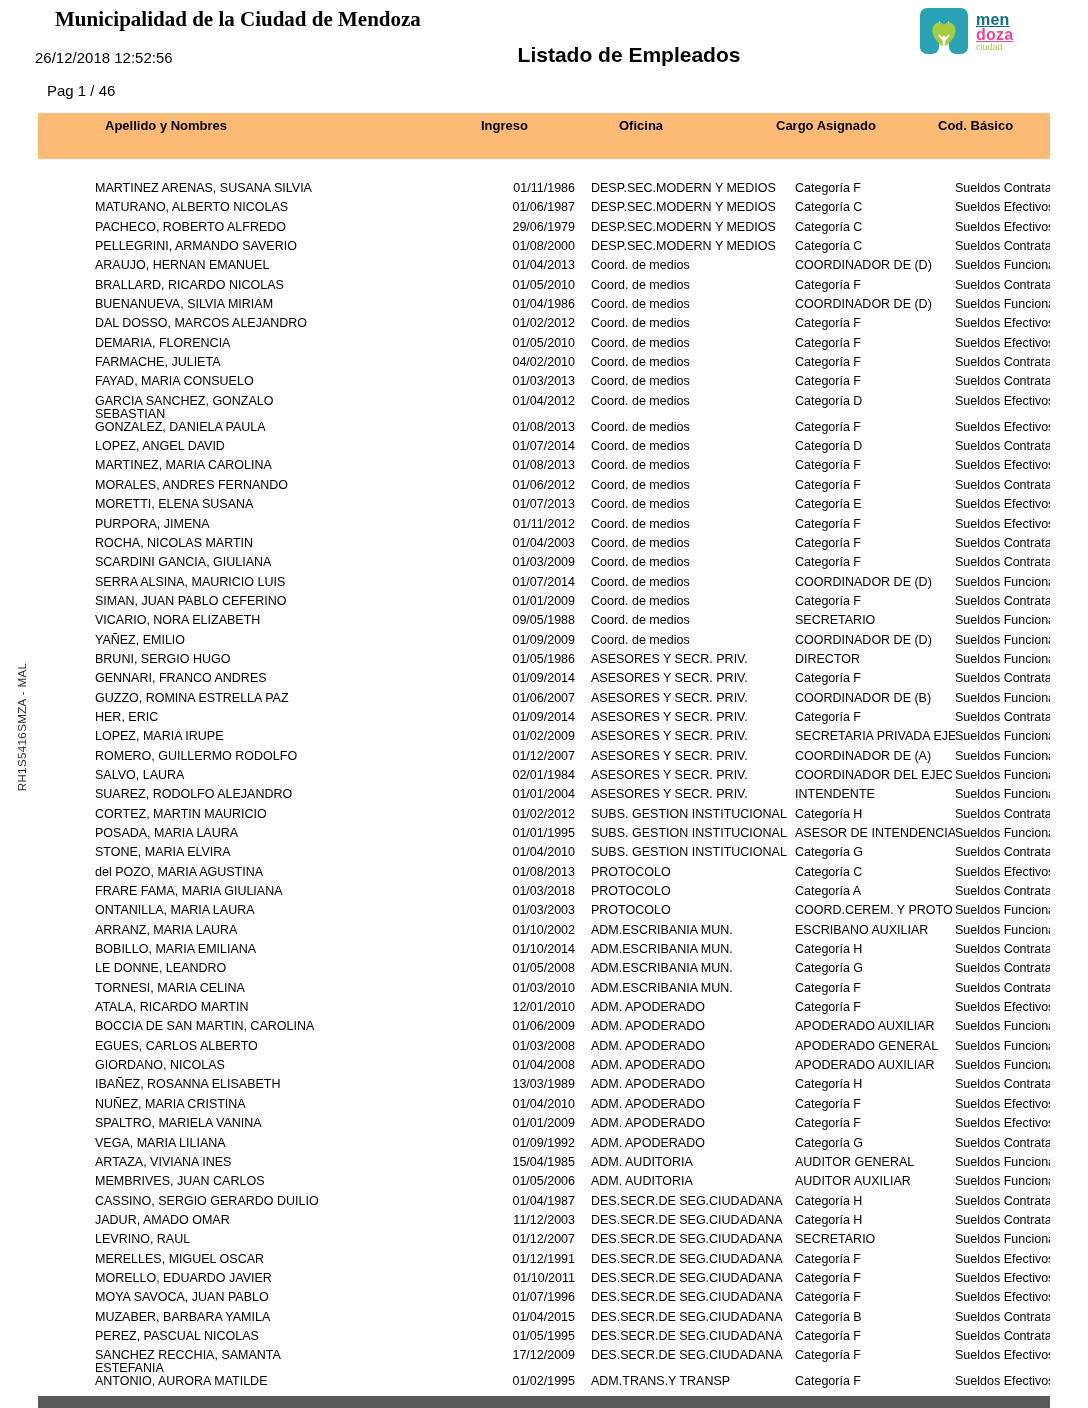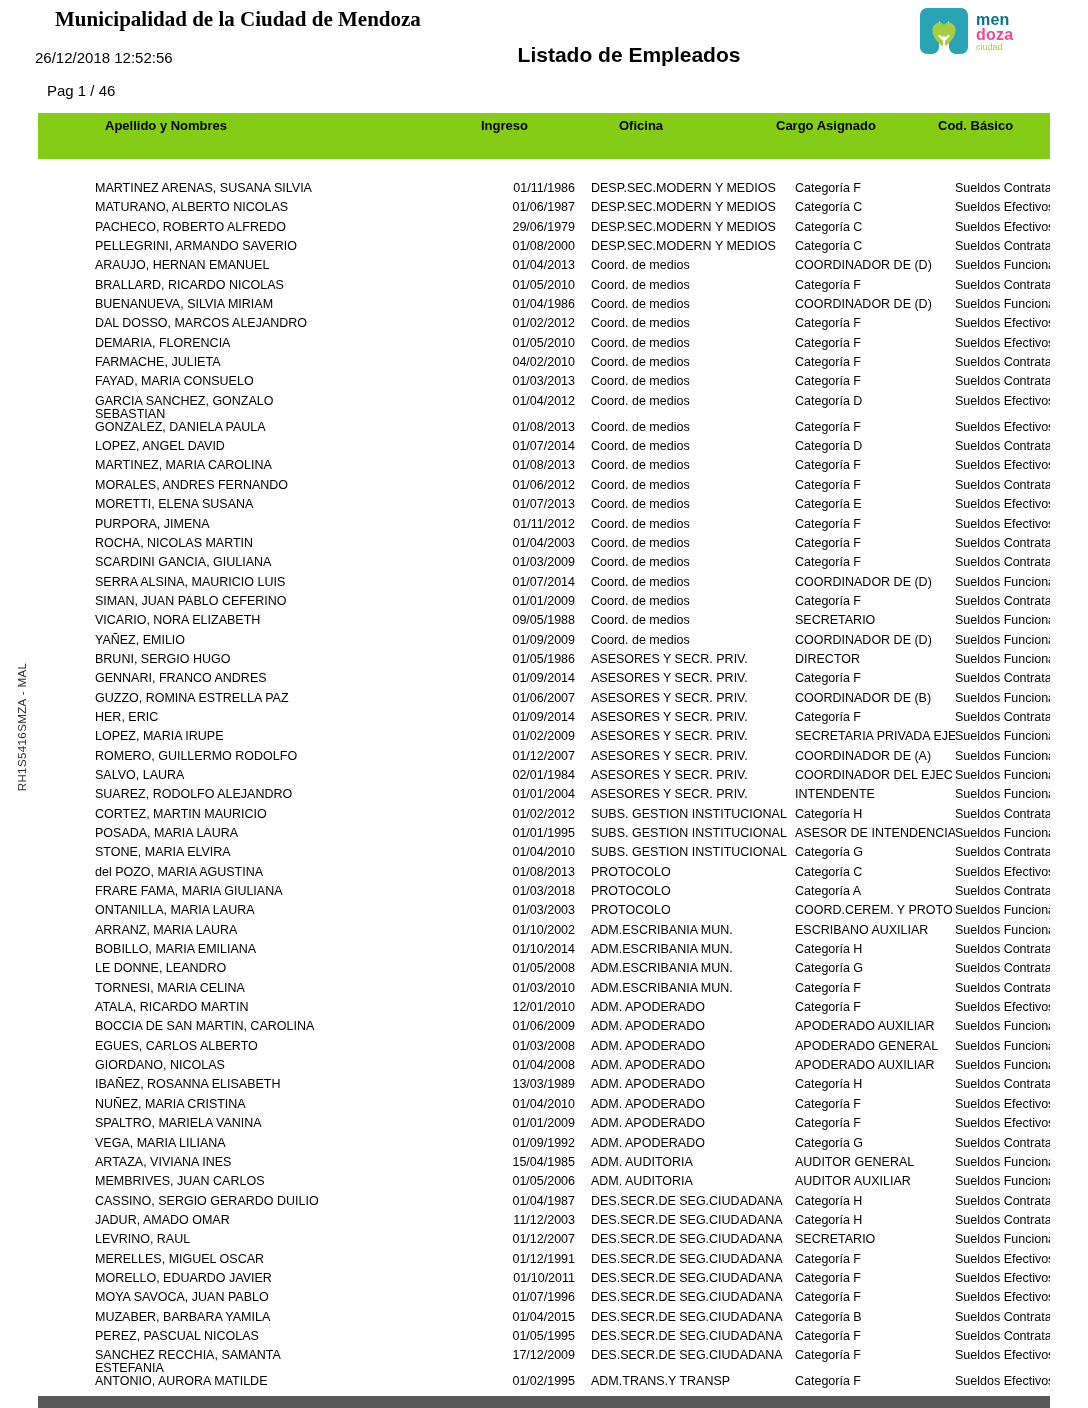--- a/index.html
+++ b/index.html
@@ -18,21 +18,21 @@
     font-family:"Liberation Serif", serif; font-weight:bold; font-size:21px;
   }
   .timestamp { position:absolute; left:35px; top:49px; font-size:15px; }
   .title {
     position:absolute; left:598px; top:43px; transform:translateX(-50%);
     font-size:21px; font-weight:bold; white-space:nowrap;margin-left:31px;
   }
   .pag { position:absolute; left:47px; top:82px; font-size:15px; }
   .logo { position:absolute; left:918px; top:6px; display:flex; align-items:flex-start; }
   .logo-text { margin-left:6px; margin-top:6px; }
-  .logo-word { font-size:16px; font-weight:bold; line-height:15px; letter-spacing:.2px; }
+  .logo-word { font-size:16px; font-weight:bold; line-height:15px; letter-spacing:.2px;text-decoration:underline; }
   .logo-city { font-size:9px; line-height:11px; }
   .thead {
     position:absolute; left:38px; top:113px; width:1012px; height:46px;
   }
   .th { position:absolute; top:5px; font-size:13px; font-weight:bold; white-space:nowrap; }
   .th-0 { left:67px; }
   .th-1 { left:443px; }
   .th-2 { left:581px; }
   .th-3 { left:738px; }
   .th-4 { left:900px; }
@@ -80,21 +80,21 @@
       <div class="logo-city" style="color:#a6cd42">ciudad</div>
     </div>
   </div>
 
   <div class="timestamp">26/12/2018 12:52:56</div>
 
   <div class="title">Listado de Empleados</div>
 
   <div class="pag">Pag 1 / 46</div>
 
-  <div class="thead" style="background:#84cc16">
+  <div class="thead" style="background:#fdba74">
     <span class="th th-0">Apellido y Nombres</span>
     <span class="th th-1">Ingreso</span>
     <span class="th th-2">Oficina</span>
     <span class="th th-3">Cargo Asignado</span>
     <span class="th th-4">Cod. Básico</span>
   </div>
 
   <div class="tbody">
   <div class="row">
     <span class="c c-name">MARTINEZ ARENAS, SUSANA SILVIA</span>

